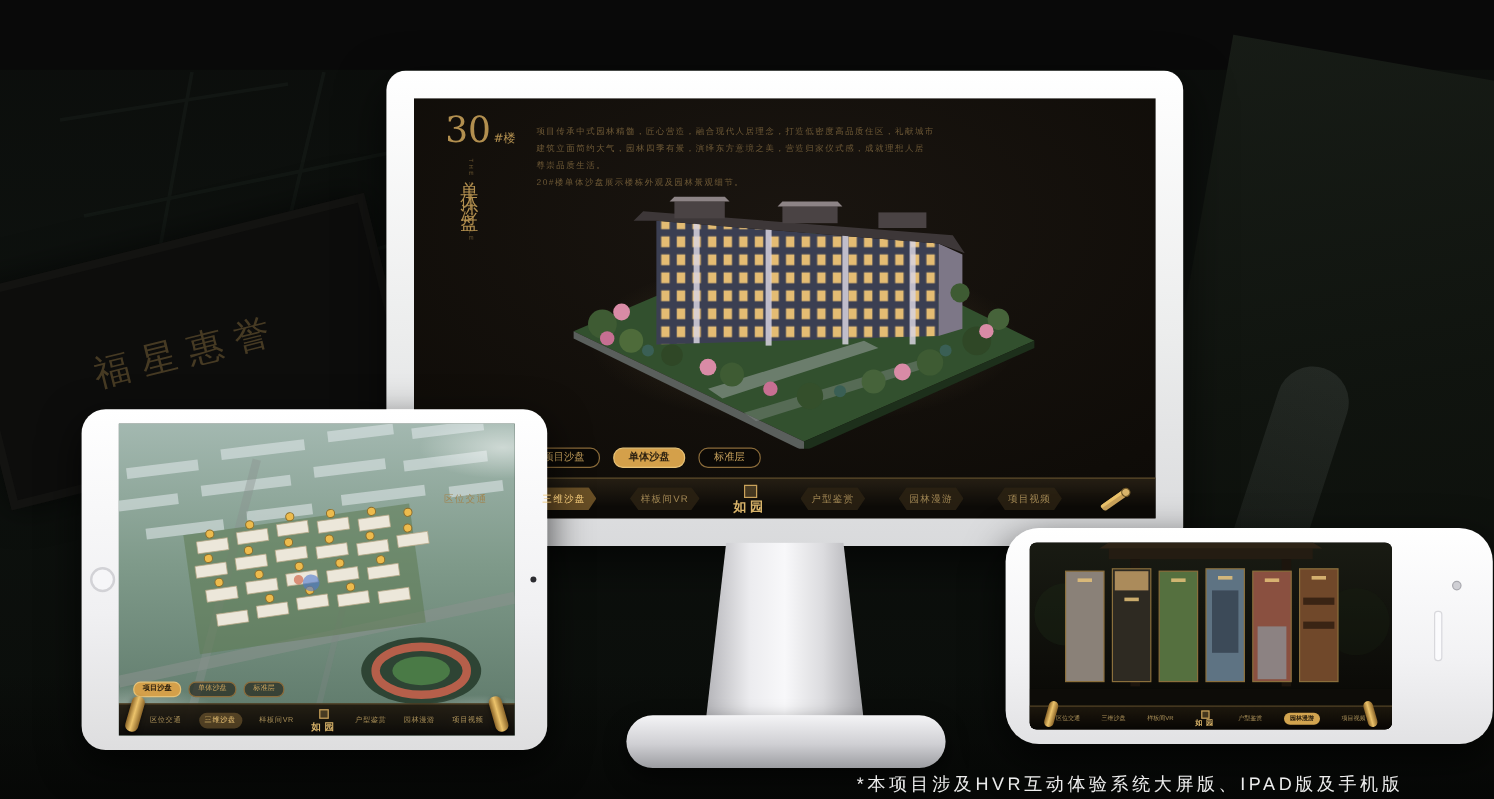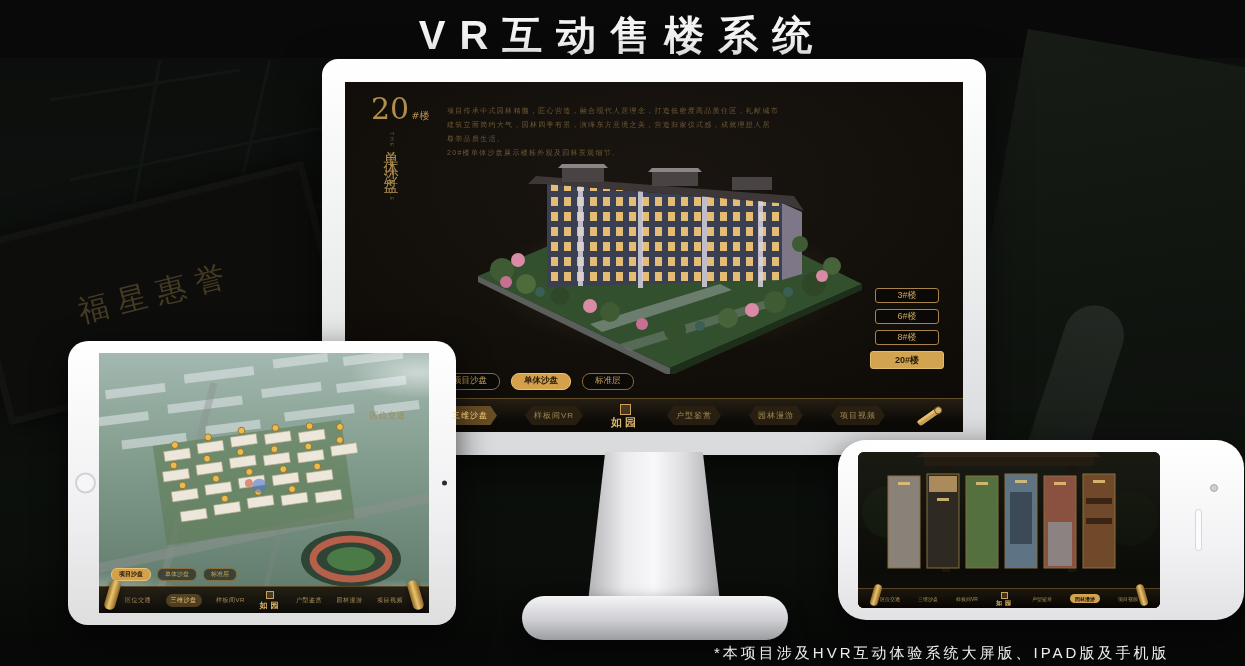--- a/index.html
+++ b/index.html
@@ -149,27 +149,26 @@
         <path d="M60 210 L300 140"></path>
       <path d="M120 0 L80 220"></path>
         <path d="M230 0 L190 170"></path>
     </g>
   </svg>
   <div class="abs plaque">
     <span class="plaque-text">福星惠誉</span>
   </div>
   <div class="abs bg-bottom"></div>
 
-  <div class="abs page-title">VR互动售楼系统</div>
 
   <div class="abs monitor">
     <div class="m-screen">
 
       <div class="blk">
-        <div class="blk-num"><span>20</span><span class="blk-suf">#楼</span></div>
+        <div class="blk-num"><span>30</span><span class="blk-suf">#楼</span></div>
         <div class="blk-vert">单体沙盘</div>
       </div>
       <div class="blk-vert-en abs">THE SAND TABLE</div>
 
       <div class="intro">
         <p>项目传承中式园林精髓，匠心营造，融合现代人居理念，打造低密度高品质住区，礼献城市</p>
         <p>建筑立面简约大气，园林四季有景，演绎东方意境之美，营造归家仪式感，成就理想人居</p>
         <p>尊崇品质生活。</p>
         <p>20#楼单体沙盘展示楼栋外观及园林景观细节。</p>
       </div>
@@ -226,26 +225,20 @@
           <circle cx="120" cy="172" r="7" fill="#d98ba6"></circle>
             <circle cx="172" cy="190" r="6" fill="#c76f92"></circle>
           <circle cx="282" cy="176" r="7" fill="#d98ba6"></circle>
             <circle cx="352" cy="142" r="6" fill="#d98ba6"></circle>
           <circle cx="70" cy="158" r="5" fill="#3a5f55"></circle>
             <circle cx="230" cy="192" r="5" fill="#3a5f55"></circle>
           <circle cx="318" cy="158" r="5" fill="#3a5f55"></circle>
         </g>
       </svg>
 
-      <div class="floors">
-        <button class="fbtn">3#楼</button>
-        <button class="fbtn">6#楼</button>
-        <button class="fbtn">8#楼</button>
-        <button class="fbtn sel">20#楼</button>
-      </div>
 
       <div class="m-tabs">
         <span class="tab">项目沙盘</span>
         <span class="tab sel">单体沙盘</span>
         <span class="tab">标准层</span>
       </div>
 
       <div class="m-nav">
         <span class="m-item"><span>区位交通</span></span>
         <span class="m-item on"><span>三维沙盘</span></span>

